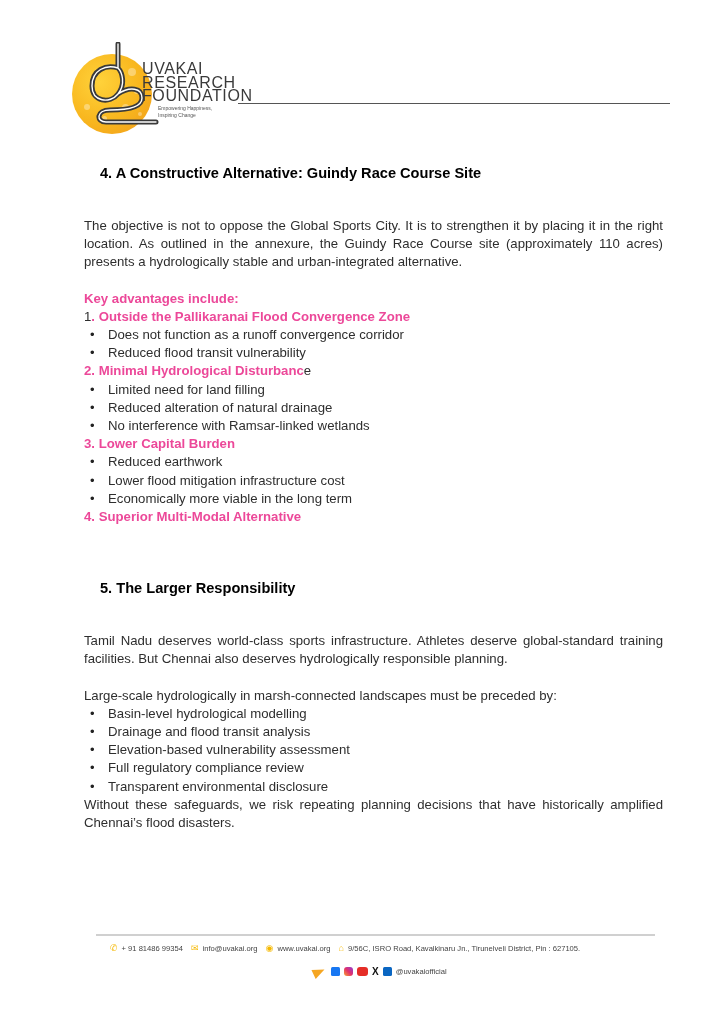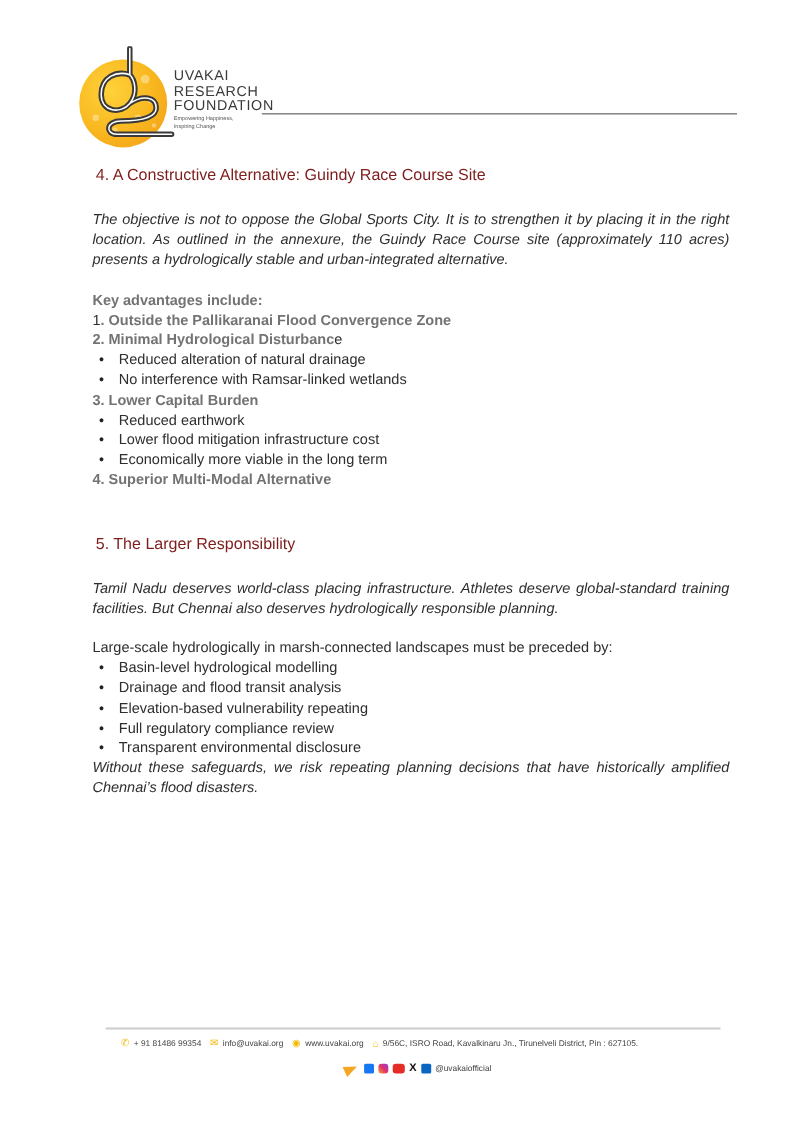--- a/index.html
+++ b/index.html
@@ -5,31 +5,31 @@
   html, body { margin: 0; padding: 0; background: #ffffff; }
   body { width: 724px; height: 1024px; position: relative; overflow: hidden;
          font-family: "Liberation Sans", "DejaVu Sans", sans-serif; color: #2b2b2b; }
 
   
   .header { position: absolute; left: 72px; top: 42px; width: 600px; height: 90px; }
   .logo-circle { position: absolute; left: 0; top: 12px; width: 80px; height: 80px; border-radius: 50%;
      background: radial-gradient(circle at 35% 35%, #ffd23a 0%, #f8b61e 55%, #f19a1a 100%); overflow: hidden; }
   .logo-circle .dot { position: absolute; border-radius: 50%; background: rgba(255,255,255,0.35); }
   .logo-glyph { position: absolute; left: 4px; top: 0; width: 92px; height: 92px; }
-  .org-name { position: absolute; left: 86px; top: 20px; font-size: 13px; line-height: 13.5px; letter-spacing: 0.6px; color: #3a3a3a; font-weight: 500; }
+  .org-name { position: absolute; left: 70px; top: 20px; font-size: 16px; line-height: 13.5px; letter-spacing: 0.6px; color: #3a3a3a; font-weight: 500; }
   .org-tag { position: absolute; left: 86px; top: 63px; font-size: 5px; line-height: 6.5px; color: #555; }
   .header-rule { position: absolute; left: 166px; top: 61px; width: 432px; height: 0; border-top: 1px solid #555; }
 
   
   .content { position: absolute; left: 84px; top: 147px; width: 579px; font-size: 13.2px; line-height: 18.2px; color: #2e2e2e; }
-  h2 { font-size: 14.6px; font-weight: normal; margin: 3px; line-height: 20px; color: #7f1d1d; }
-  p { margin: 0; text-align: justify; font-style: italic; }
+  h2 { font-size: 14.6px; font-weight: bold; margin: 16px; line-height: 20px; color: #000000; }
+  p { margin: 0; text-align: justify; }
   .gap-lg { height: 18px; }
   .gap-md { height: 18px; }
-  .b { font-weight: bold; color: #737373; }
+  .b { font-weight: bold; color: #ec4899; }
   ul { list-style: none; margin: 0; padding: 0; }
   li { position: relative; padding-left: 24px; }
   li::before { content: "\2022"; position: absolute; left: 6px; top: 0; font-size: 13px; color: #222; }
 
   
   .footer-rule { position: absolute; left: 96px; top: 934px; width: 559px; height: 0; border-top: 2px solid #d0d0d0; }
   .footer-contact { position: absolute; left: 110px; top: 943px; width: 560px; font-size: 7.6px; color: #444; white-space: nowrap; display: flex; align-items: center; }
   .footer-contact .ico { display: inline-block; margin-right: 4px; color: #f5b800; font-size: 9px; }
   .footer-contact .item { margin-right: 8px; display: inline-flex; align-items: center; }
   .footer-social { position: absolute; left: 313px; top: 966px; font-size: 7.6px; color: #444; display: flex; align-items: center; white-space: nowrap; }
@@ -71,24 +71,29 @@
 
 <div class="content">
   <h2>4. A Constructive Alternative: Guindy Race Course Site</h2>
   <div class="gap-lg"></div>
   <p>The objective is not to oppose the Global Sports City. It is to strengthen it by placing it in the right location. As outlined in the annexure, the Guindy Race Course site (approximately 110 acres) presents a hydrologically stable and urban-integrated alternative.</p>
   <div class="gap-md"></div>
   <div class="b">Key advantages include:</div>
 
   <div>
     <div><span>1</span><span class="b">. Outside the Pallikaranai Flood Convergence Zone</span></div>
+    <ul>
+      <li>Does not function as a runoff convergence corridor</li>
+      <li>Reduced flood transit vulnerability</li>
+    </ul>
   </div>
   <div>
     <div><span class="b">2</span><span class="b">. Minimal Hydrological Disturbanc</span><span>e</span></div>
     <ul>
+      <li>Limited need for land filling</li>
       <li>Reduced alteration of natural drainage</li>
       <li>No interference with Ramsar-linked wetlands</li>
     </ul>
   </div>
   <div>
     <div><span class="b">3</span><span class="b">. Lower Capital Burden</span></div>
     <ul>
       <li>Reduced earthwork</li>
       <li>Lower flood mitigation infrastructure cost</li>
       <li>Economically more viable in the long term</li>
@@ -96,27 +101,27 @@
   </div>
   <div>
     <div><span class="b">4</span><span class="b">. Superior Multi-Modal Alternative</span></div>
   </div>
 
   <div class="gap-md"></div>
   <div class="gap-lg"></div>
 
   <h2>5. The Larger Responsibility</h2>
   <div class="gap-lg"></div>
-  <p>Tamil Nadu deserves world-class placing infrastructure. Athletes deserve global-standard training facilities. But Chennai also deserves hydrologically responsible planning.</p>
+  <p>Tamil Nadu deserves world-class sports infrastructure. Athletes deserve global-standard training facilities. But Chennai also deserves hydrologically responsible planning.</p>
   <div class="gap-md"></div>
   <div>Large-scale hydrologically in marsh-connected landscapes must be preceded by:</div>
   <ul>
     <li>Basin-level hydrological modelling</li>
     <li>Drainage and flood transit analysis</li>
-    <li>Elevation-based vulnerability repeating</li>
+    <li>Elevation-based vulnerability assessment</li>
     <li>Full regulatory compliance review</li>
     <li>Transparent environmental disclosure</li>
   </ul>
   <p>Without these safeguards, we risk repeating planning decisions that have historically amplified Chennai’s flood disasters.</p>
 </div>
 
 <div class="footer-rule"></div>
 <div class="footer-contact">
   <span class="item">
     <span class="ico">✆</span>

